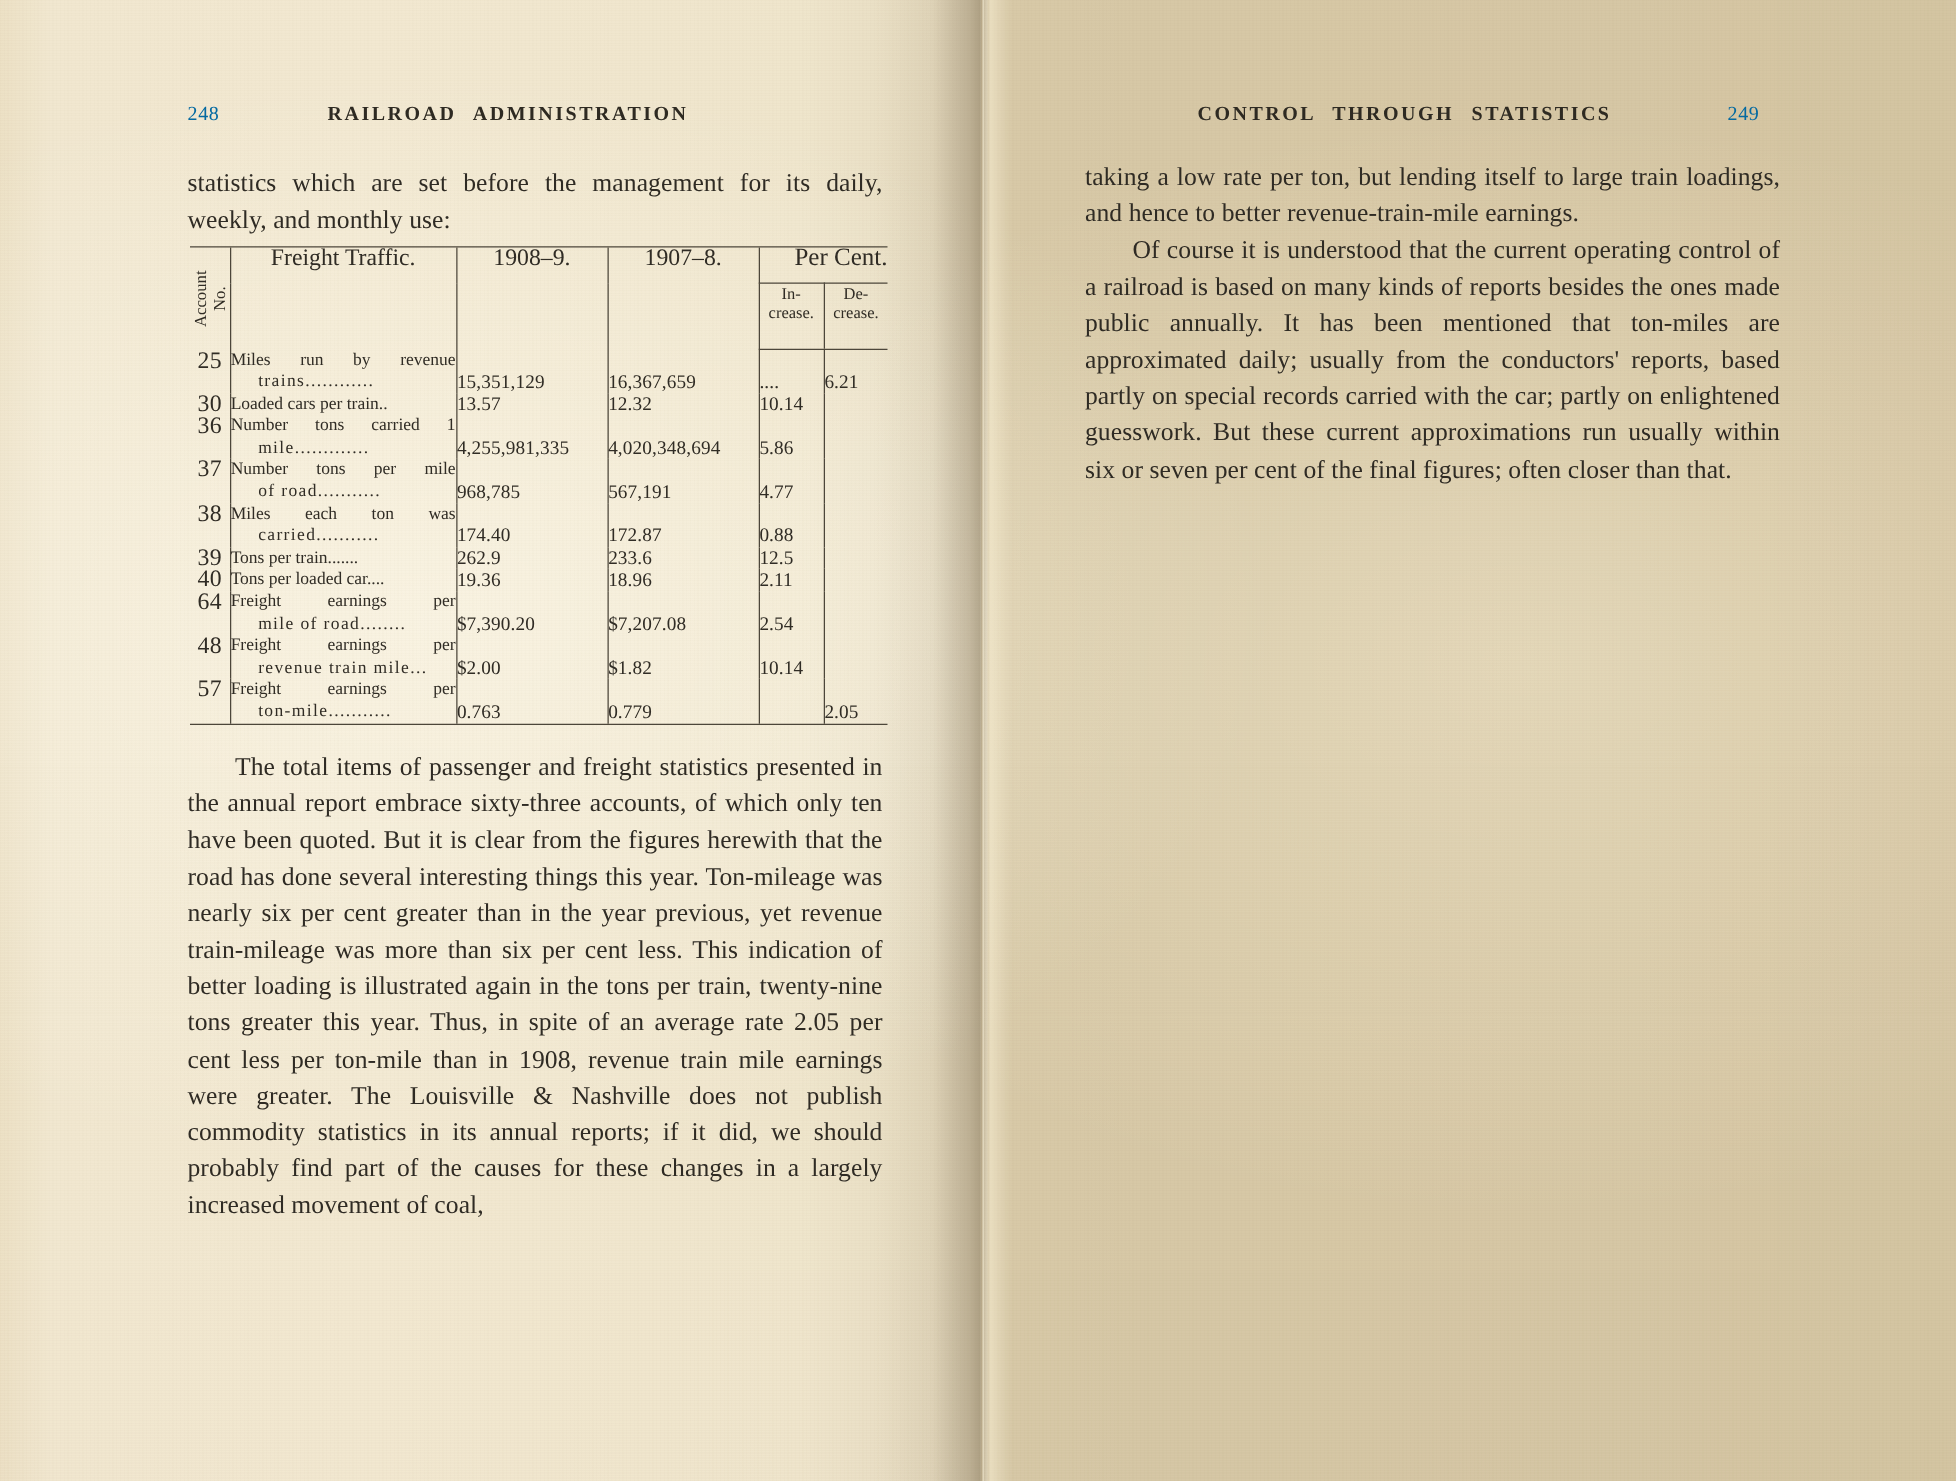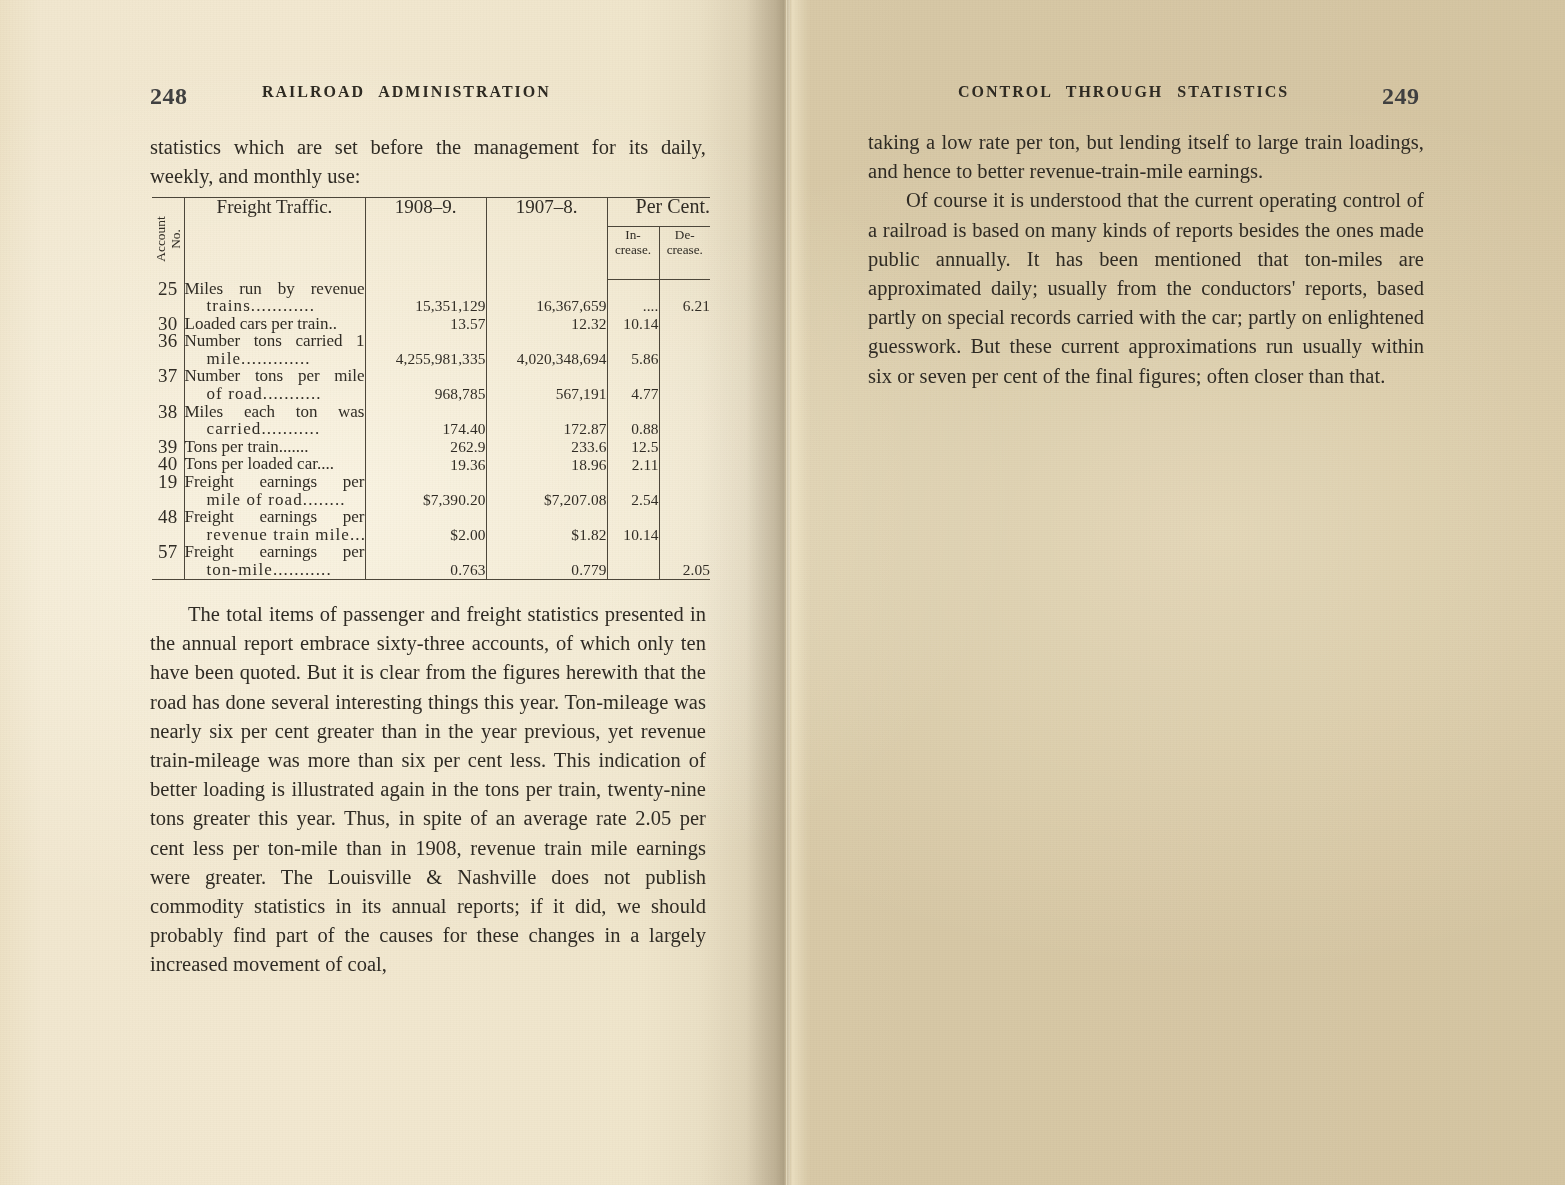--- a/index.html
+++ b/index.html
@@ -91,24 +91,24 @@
   .page-left  { left: 0;    width: 780px; }
   .page-right { left: 790px; width: 775px; }
   .rh-inner {
     position: absolute;
     height: 100%;
     white-space: nowrap;
   }
   .folio {
     position: absolute;
     top: 83px;
-    font-size: 24px;
-    font-weight: 700;
+    font-size: 16px;
+    font-weight: 400;
     letter-spacing: 0.5px;
-    color: #404040;
+    color: #0369a1;
   }
   .rh-title {
     font-weight: 700;
     letter-spacing: 2.0px;
   }
 
   
   .lp-folio  { left: 150px; }
   .lp-title  { left: 262px; top: 83px; }
   
@@ -211,40 +211,40 @@
 
   
   td.acct {
     text-align: center;
     font-size: 19px;
     padding-top: 1px;
     letter-spacing: 0.2px;
   }
   td.desc {
     padding: 0 2px 0 5px;
-    font-size: 17px;
+    font-size: 14px;
     line-height: 17.6px;
   }
   td.desc .l1 {
     display: block;
     text-align: justify;
     text-align-last: justify;
   }
   td.desc .l2 {
     display: block;
     padding-left: 22px;
     white-space: nowrap;
     overflow: hidden;
   }
   td.desc .one {
     display: block;
     white-space: nowrap;
   }
   td.num {
-    text-align: right;
+    text-align: left;
     padding: 0 5px 0 3px;
     font-size: 15.4px;
     white-space: nowrap;
     letter-spacing: 0.1px;
     font-family: Liberation Serif, serif;
   }
   td.num.pad-bottom { vertical-align: bottom; }
   .leader { letter-spacing: 1.1px; }
 </style>
 </head>
@@ -372,21 +372,21 @@
               <td class="acct">40</td>
               <td class="desc vl">
                 <span class="one">Tons per loaded car....</span>
               </td>
               <td class="num vl pad-bottom">19.36</td>
               <td class="num vl pad-bottom">18.96</td>
               <td class="num vl pad-bottom">2.11</td>
               <td class="num vl pad-bottom"></td>
             </tr>
             <tr>
-              <td class="acct">19</td>
+              <td class="acct">64</td>
               <td class="desc vl">
                 <span class="l1">Freight earnings per</span>
                 <span class="l2 leader">mile of road........</span>
               </td>
               <td class="num vl pad-bottom">$7,390.20</td>
               <td class="num vl pad-bottom">$7,207.08</td>
               <td class="num vl pad-bottom">2.54</td>
               <td class="num vl pad-bottom"></td>
             </tr>
             <tr>

